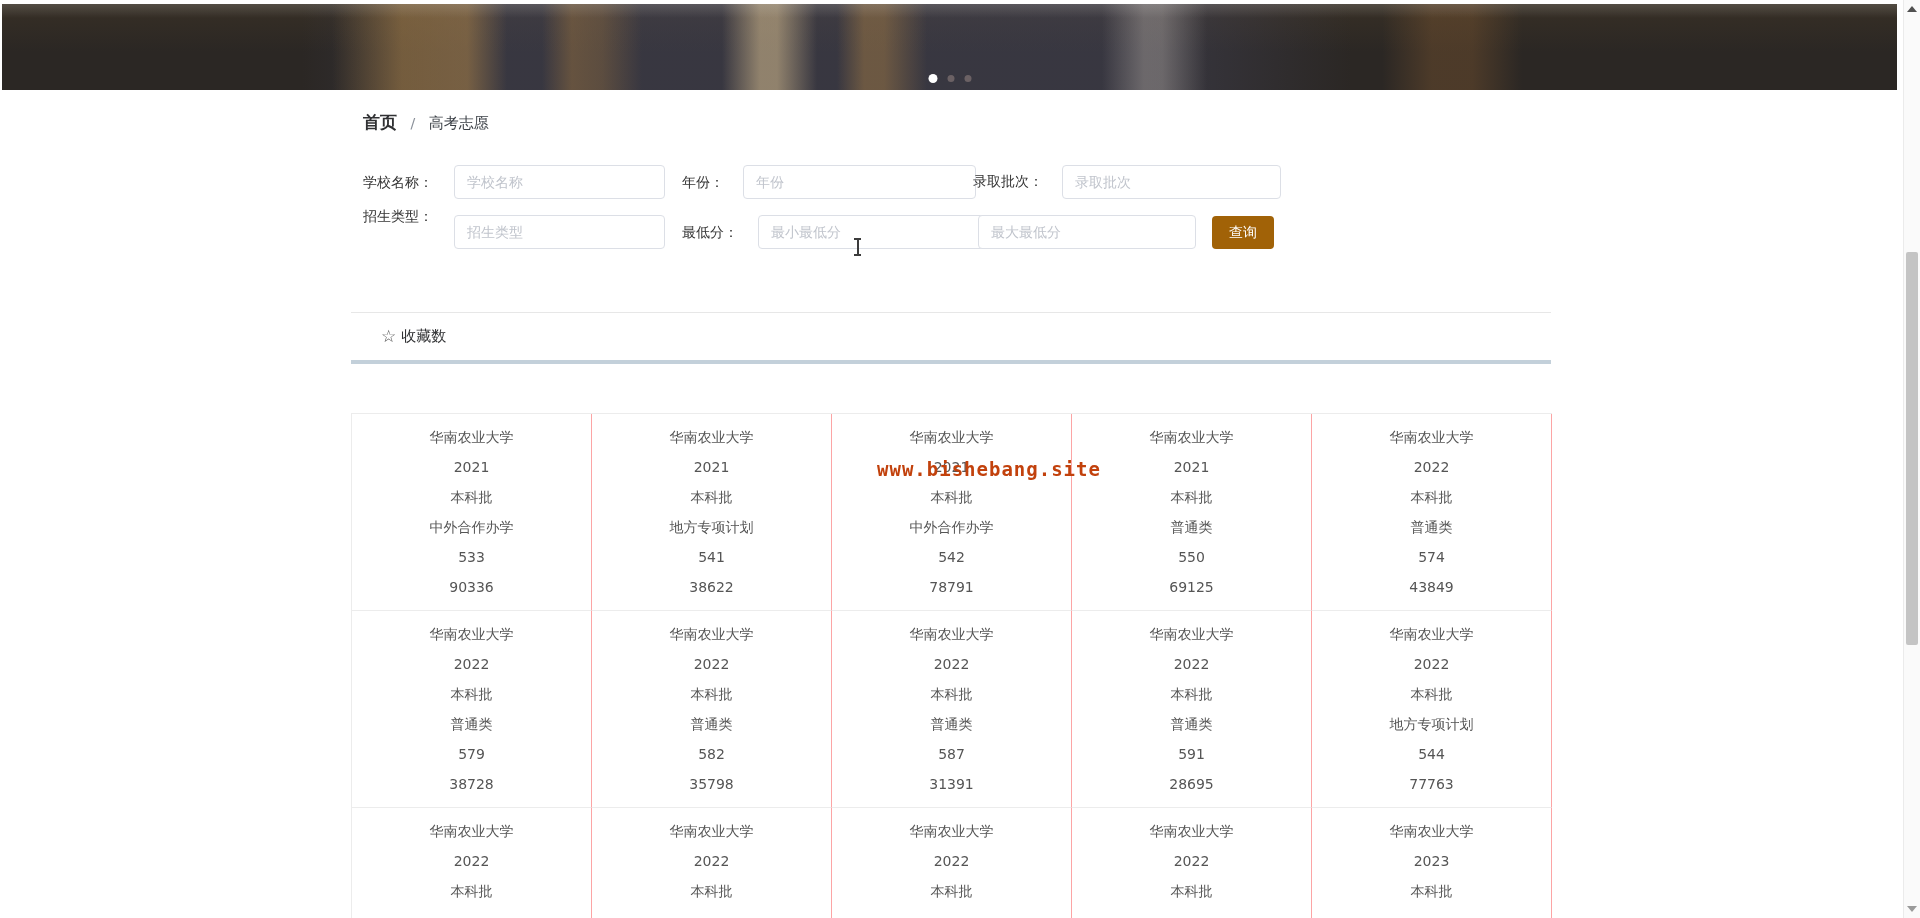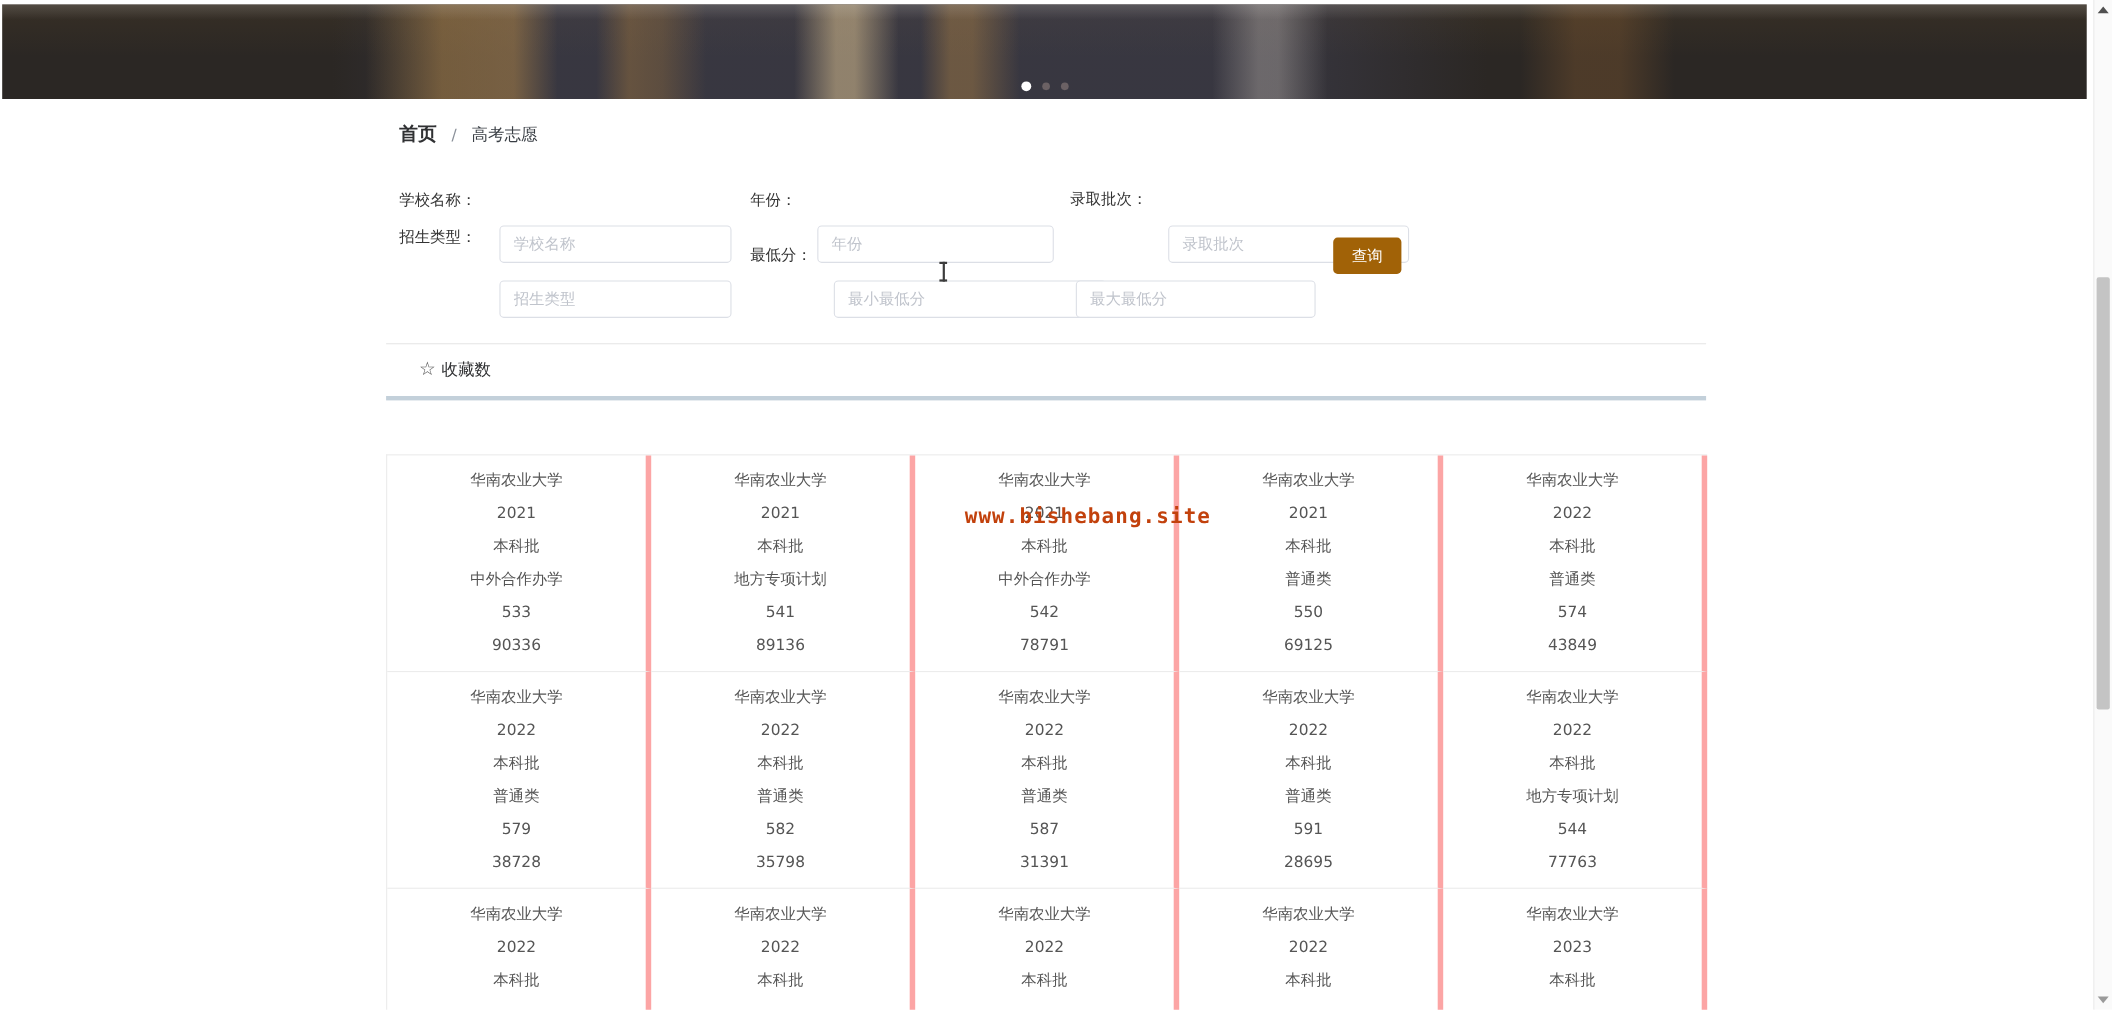--- a/index.html
+++ b/index.html
@@ -35,21 +35,21 @@
   
   .breadcrumb{position:absolute;top:110px;left:363px;font-size:14px;line-height:24px;}
   .bc-home{font-size:17px;font-weight:bold;color:#303133;cursor:pointer;}
   .bc-sep{color:#8a9099;margin:0 9px;font-size:14px;}
   .bc-current{color:#3a3f45;font-size:15px;}
   
   .f-label{position:absolute;height:34px;line-height:34px;font-size:14px;color:#333;}
   .f-input{
     position:absolute;height:34px;box-sizing:border-box;border:1px solid #dcdfe6;
     border-radius:4px;padding:0 12px;font-size:14px;color:#333;outline:none;
-    font-family:"DejaVu Sans","Liberation Sans",sans-serif;background:#fff;margin-top:40px;
+    font-family:"DejaVu Sans","Liberation Sans",sans-serif;background:#fff;
   }
   .f-input::placeholder{color:#c0c4cc;opacity:1;}
   .search-btn{
     position:absolute;left:1212px;top:216px;width:62px;height:33px;
     border:none;border-radius:4px;background:#a16207;color:#ffffff;
     font-size:14px;cursor:pointer;font-family:"DejaVu Sans","Liberation Sans",sans-serif;
   }
   
   .fav-section{
     position:absolute;left:351px;top:312px;width:1200px;height:47px;
@@ -61,21 +61,21 @@
   }
   .star-icon{font-size:17px;color:#555;line-height:20px;}
   
   .cards-grid{
     position:absolute;left:351px;top:413px;width:1200px;
     display:grid;grid-template-columns:repeat(5,1fr);
     border-top:1px solid #ececec;border-left:1px solid #ececec;
     background:#fff;
   }
   .card{
-    border-right:5px solid #fca5a5;border-bottom:1px solid #ececec;
+    border-right:1px solid #fca5a5;border-bottom:1px solid #ececec;
     box-sizing:border-box;min-height:197px;padding-top:13px;text-align:center;
   }
   .card-line{height:20px;line-height:20px;margin-bottom:10px;font-size:14px;color:#555;}
   
   .watermark{
     position:absolute;left:877px;top:458px;z-index:5;
     font-family:"DejaVu Sans Mono","Liberation Mono",monospace;
     font-size:19px;letter-spacing:1px;color:#c2410c;font-weight:bold;
   }
   
@@ -106,21 +106,21 @@
 
 <div class="breadcrumb">
   <span class="bc-home">首页</span>
   <span class="bc-sep">/</span>
   <span class="bc-current">高考志愿</span>
 </div>
 
 <span class="f-label" style="left:363px;top:165px;">学校名称：</span>
 <input class="f-input" style="left: 454px; top: 165px; width: 211px;" placeholder="学校名称">
 <span class="f-label" style="left:682px;top:165px;">年份：</span>
-<input class="f-input" style="left: 743px; top: 165px; width: 215px;" placeholder="年份">
+<input class="f-input" style="left: 743px; top: 165px; width: 233px;" placeholder="年份">
 <span class="f-label" style="left:973px;top:165px;font-family:Liberation Serif, serif;">录取批次：</span>
 <input class="f-input" style="left: 1062px; top: 165px; width: 219px;" placeholder="录取批次">
 
 <span class="f-label" style="left:363px;top:199px;">招生类型：</span>
 <input class="f-input" style="left: 454px; top: 215px; width: 211px;" placeholder="招生类型">
 <span class="f-label" style="left:682px;top:215px;">最低分：</span>
 <input class="f-input" style="left: 758px; top: 215px; width: 248px;" placeholder="最小最低分">
 <input class="f-input" style="left: 978px; top: 215px; width: 218px;" placeholder="最大最低分">
 <button class="search-btn">查询</button>
 
@@ -145,21 +145,21 @@
       <div class="card-line">中外合作办学</div>
       <div class="card-line">533</div>
       <div class="card-line">90336</div>
     </div>
     <div class="card">
       <div class="card-line">华南农业大学</div>
       <div class="card-line">2021</div>
       <div class="card-line">本科批</div>
       <div class="card-line">地方专项计划</div>
       <div class="card-line">541</div>
-      <div class="card-line">89136</div>
+      <div class="card-line">38622</div>
     </div>
     <div class="card">
       <div class="card-line">华南农业大学</div>
       <div class="card-line">2021</div>
       <div class="card-line">本科批</div>
       <div class="card-line">中外合作办学</div>
       <div class="card-line">542</div>
       <div class="card-line">78791</div>
     </div>
     <div class="card">

